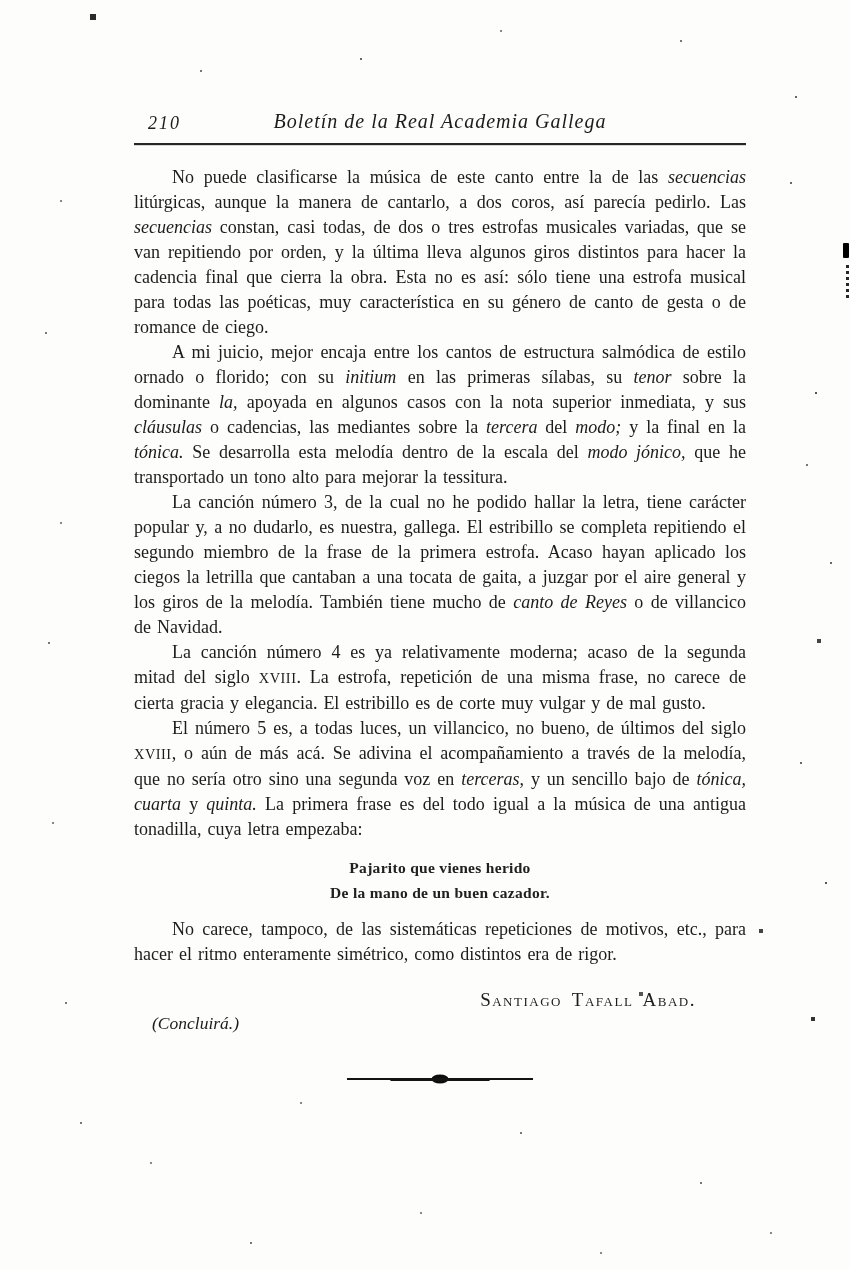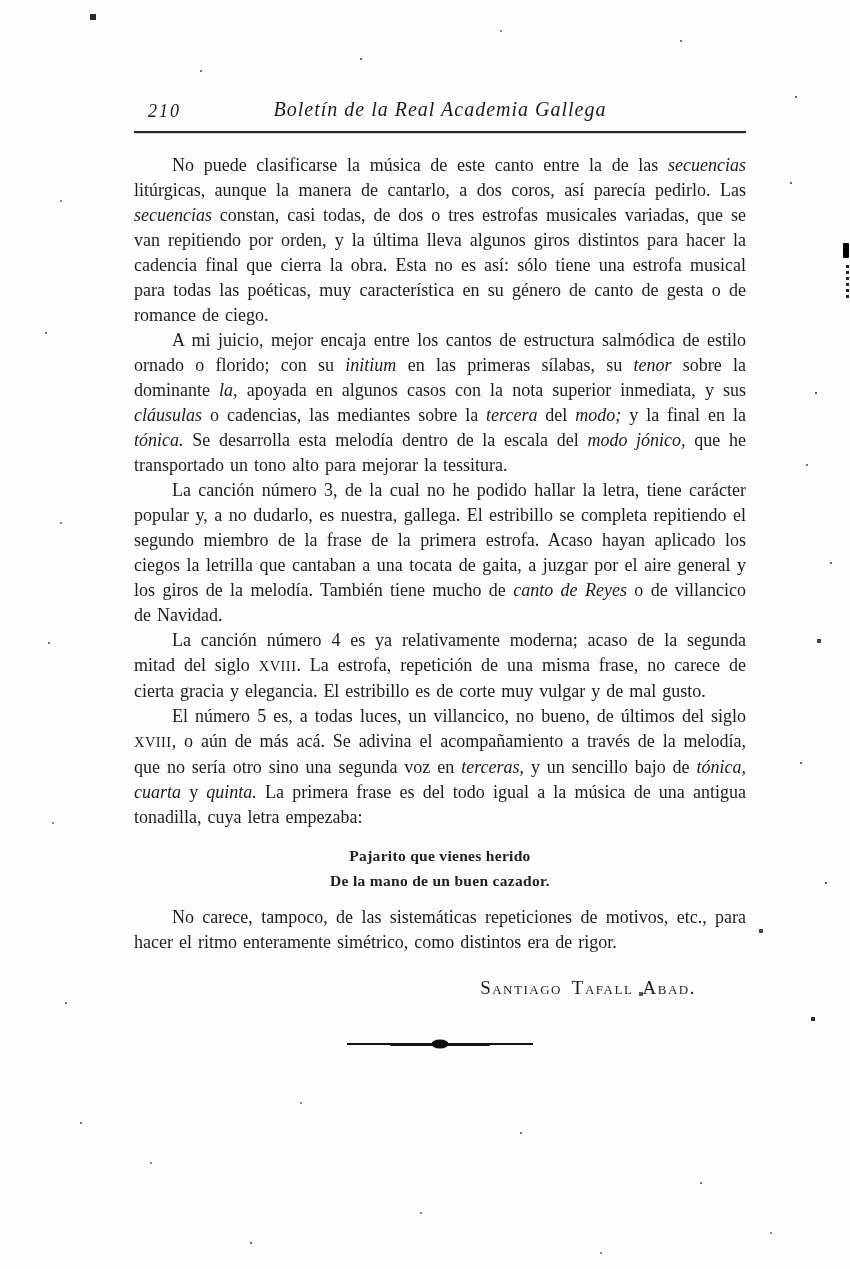--- a/index.html
+++ b/index.html
@@ -18,21 +18,21 @@
     position: absolute;
     left: 134px; top: 90px;
     width: 612px;
   }
   .header { position: relative; height: 32px; font-style: italic; }
   .pagenum {
     position: absolute; left: 14px; top: 7px;
     font-size: 18px; letter-spacing: 2px;
   }
   .journal-title {
-    margin: 4px; text-align: center;
+    margin: 16px; text-align: center;
     font-size: 20px; font-weight: normal;
     letter-spacing: 1px;
     padding-top: 4px;
   }
   .rule {
     height: 2px; background: #262626; margin-top: 5px;
     box-shadow: 0 1px 0 rgba(0,0,0,0.15);
   }
 
   
@@ -147,20 +147,21 @@
       <p class="para"><span>El número 5 es, a todas luces, un villancico, no bueno, de últimos del siglo </span><span class="sc">XVIII</span><span>, o aún de más acá. Se adivina el acompañamiento a través de la melodía, que no sería otro sino una segunda voz en </span><em>terceras,</em><span> y un sencillo bajo de </span><em>tónica, cuarta</em><span> y </span><em>quinta.</em><span> La primera frase es del todo igual a la música de una antigua tonadilla, cuya letra empezaba:</span></p>
 
       <div class="verse">
         <div>Pajarito que vienes herido</div>
         <div>De la mano de un buen cazador.</div>
       </div>
 
       <p class="para"><span>No carece, tampoco, de las sistemáticas repeticiones de motivos, etc., para hacer el ritmo enteramente simétrico, como distintos era de rigor.</span></p>
 
       <div class="signature">Santiago Tafall Abad.</div>
+      <div class="footnote">(Concluirá.)</div>
     </div>
 
     <div class="divider">
       <span class="divider-dot"></span>
     </div>
 
   </div>
 </div>
 
 </body></html>

